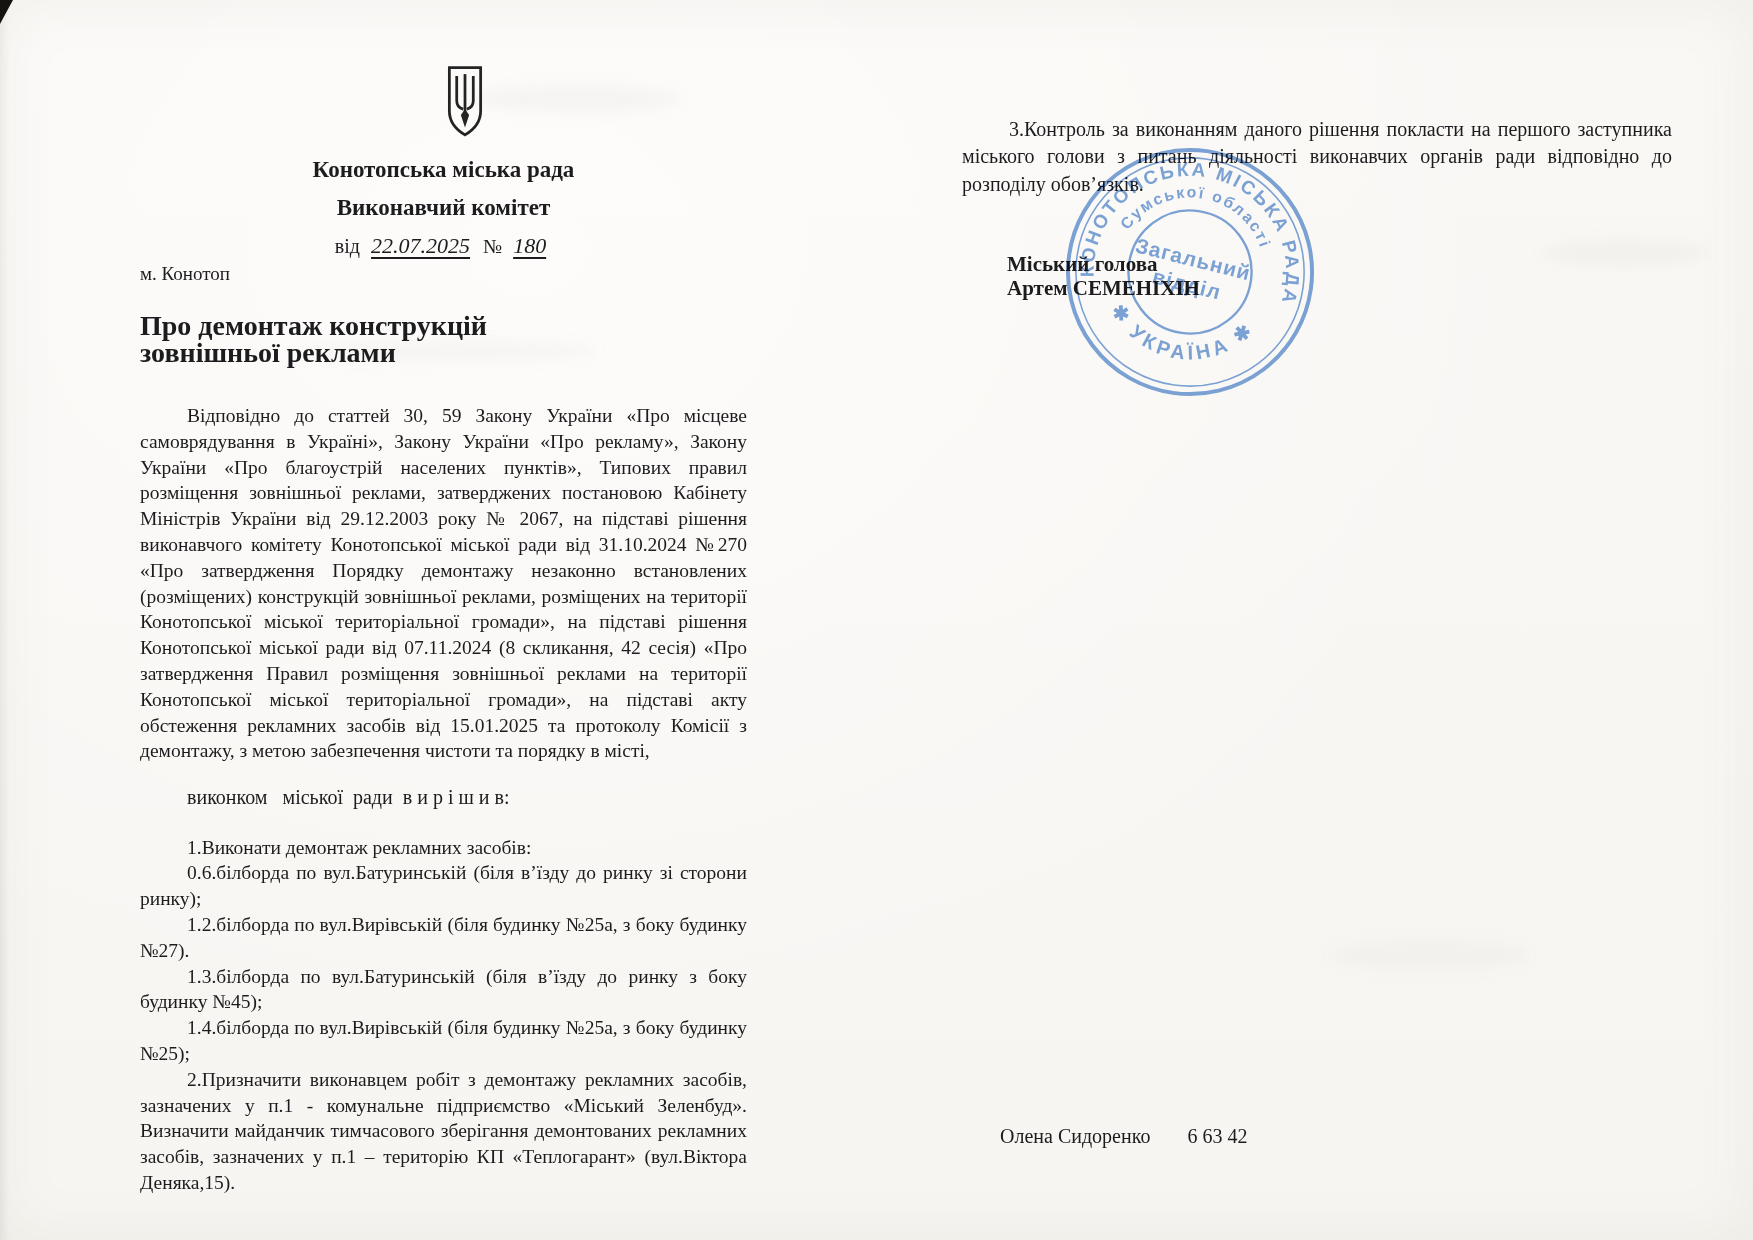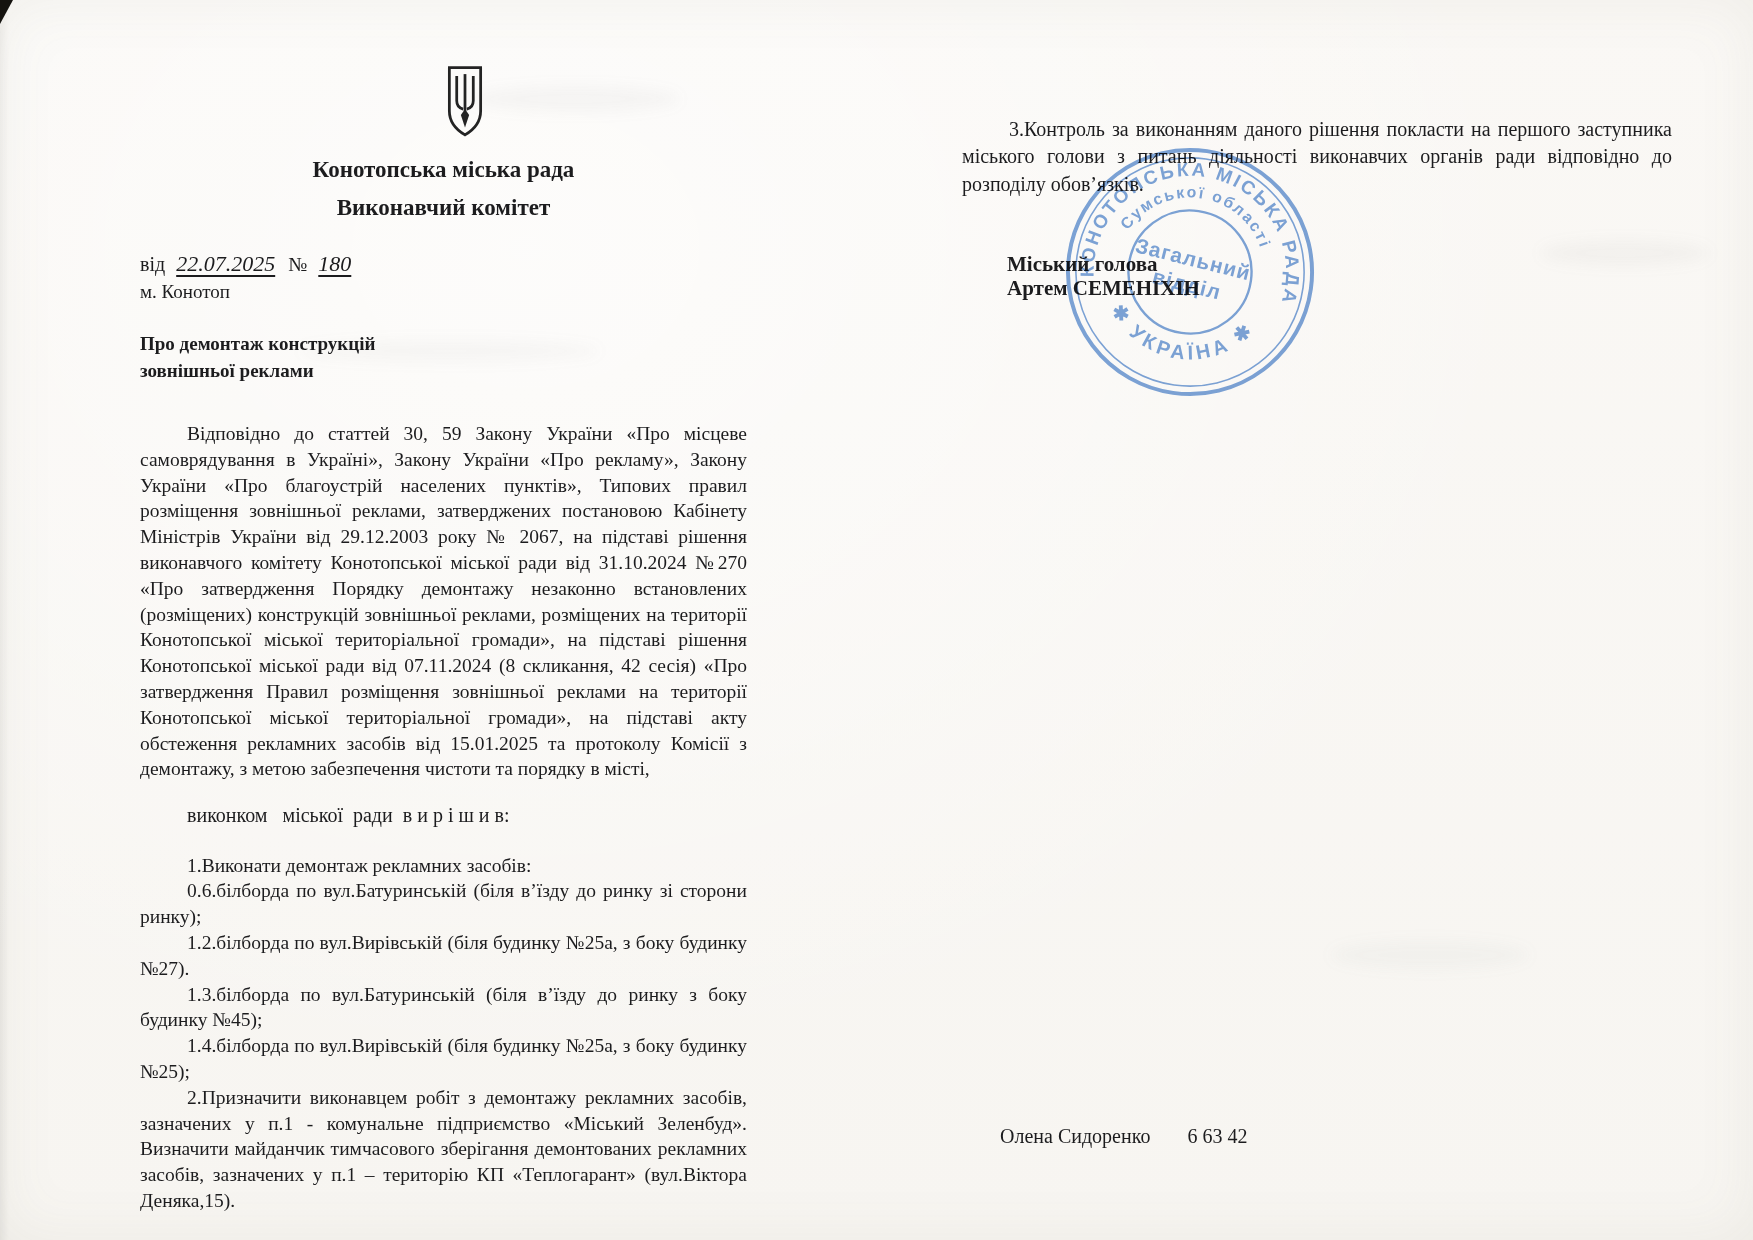--- a/index.html
+++ b/index.html
@@ -21,26 +21,26 @@
     clip-path:polygon(0 0,100% 0,55% 45%,0 100%);
   }
   .smudge{position:absolute;border-radius:50%;filter:blur(7px);pointer-events:none;}
   
   .col-left{position:absolute;left:140px;top:58px;width:607px;}
   .emblem-wrap{width:46px;margin:6px auto 0;transform:translateX(21px);}
   .org-line{ text-align:center;font-weight:bold;font-size:23px;line-height:26px;margin:0;}
   .org-line.first{margin-top:9px;}
   .org-line.second{margin-top:12px;}
   .doc-type{text-align:center;font-weight:bold;font-size:26px;line-height:30px;letter-spacing:6px;margin:4px 0 0;}
-  .date-row{margin-top:30px;font-size:20px;line-height:26px;}
+  .date-row{margin-top:12px;font-size:20px;line-height:26px;text-align:center;}
   .date-row .lbl{font-size:20px;}
   .date-row .val{font-style:italic;font-size:22px;text-decoration:underline;text-underline-offset:4px;margin:0 6px;}
   .date-row .num-sign{margin-left:2px;}
   .city{font-size:19px;line-height:22px;margin-top:4px;}
-  .subject{font-weight:bold;font-size:19px;line-height:27px;margin-top:27px;}
+  .subject{font-weight:bold;font-size:28px;line-height:27px;margin-top:27px;}
   .preamble{
     margin-top:37px;font-size:19.5px;line-height:25.8px;
     text-align:justify;text-indent:47px;
   }
   .resolution-intro{
     margin-top:19px;font-size:20px;line-height:26px;
     text-indent:47px;white-space:pre-wrap;
   }
   .items{margin-top:25px;}
   .items p{margin:0;font-size:19.5px;line-height:25.8px;text-align:justify;text-indent:47px;}

